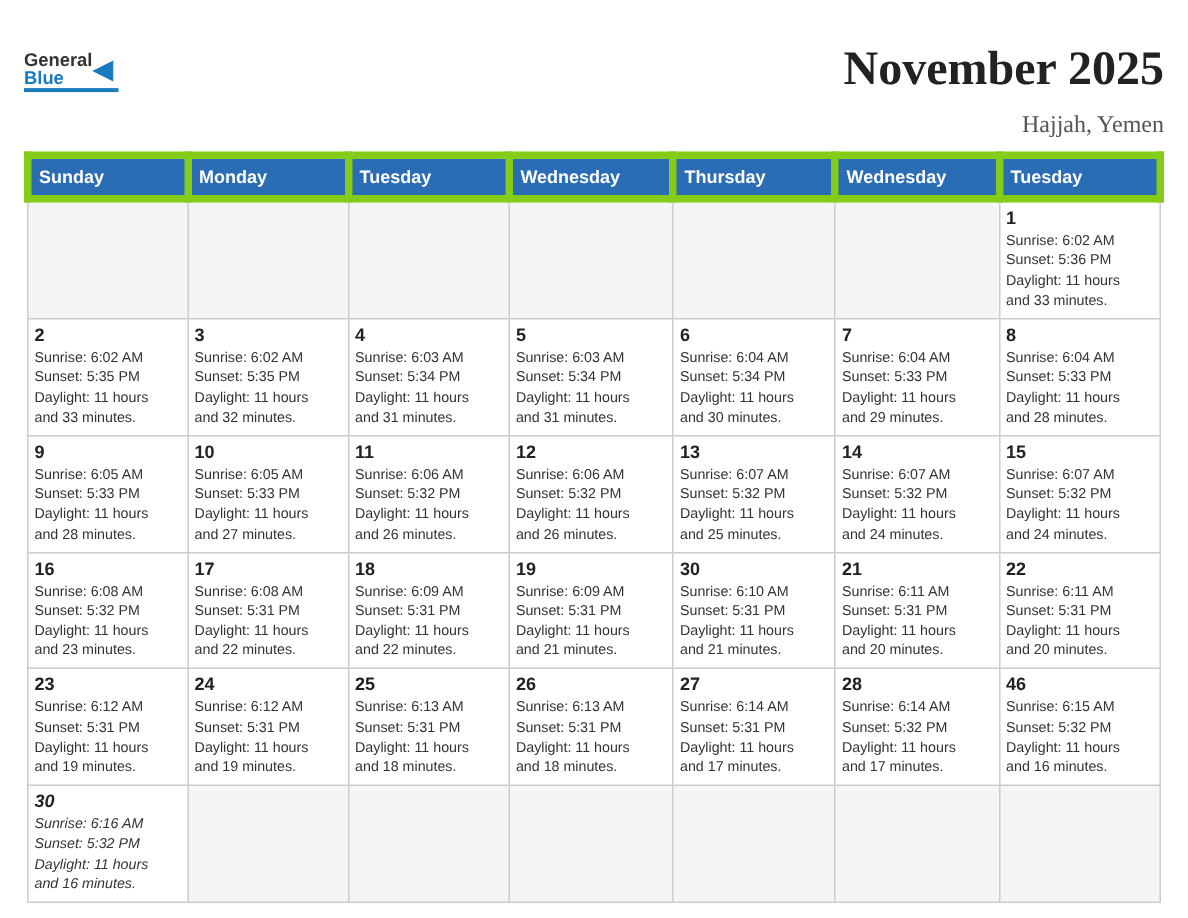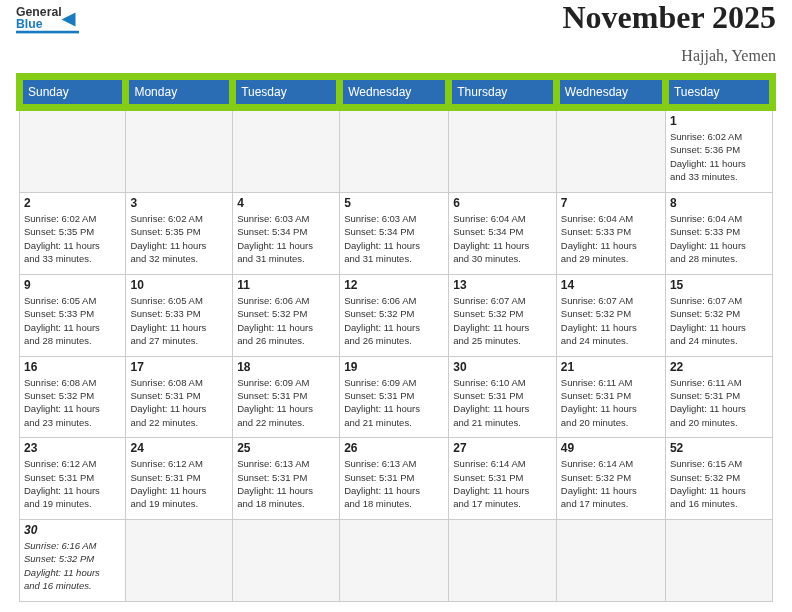--- a/index.html
+++ b/index.html
@@ -6,21 +6,21 @@
     body {
       font-family: Arial, sans-serif;
       background: #fff;
       width: 792px;
       height: 612px;
       overflow: hidden;
     }
     .page {
       width: 792px;
       height: 612px;
-      padding: 0 16px 10px 16px;
+      padding: 28px 16px 10px 16px;
       display: flex;
       flex-direction: column;
     }
     .header {
       display: flex;
       align-items: flex-start;
       justify-content: space-between;
       margin-bottom: 8px;
     }
     .logo {
@@ -48,22 +48,22 @@
       border-collapse: collapse;
       flex: 1;
       font-size: 10px;
     }
     .calendar-table thead th {
       background: #2a6db5;
       color: #fff;
       text-align: left;
       padding: 5px 5px;
       font-size: 12px;
-      font-weight: normal;
-      border: 7px solid #84cc16;
+      font-weight: bold;
+      border: 5px solid #84cc16;
     }
     .calendar-table tbody td {
       border: 1px solid #ccc;
       vertical-align: top;
       padding: 3px 4px;
       width: 113px;
       height: 72px;
       background: #fff;
     }
     .calendar-table tbody tr:last-child td {
@@ -244,25 +244,25 @@
           </td>
           <td>
             <span class="day-number">26</span>
             <div class="day-info">Sunrise: 6:13 AM<br>Sunset: 5:31 PM<br>Daylight: 11 hours<br>and 18 minutes.</div>
           </td>
           <td>
             <span class="day-number">27</span>
             <div class="day-info">Sunrise: 6:14 AM<br>Sunset: 5:31 PM<br>Daylight: 11 hours<br>and 17 minutes.</div>
           </td>
           <td>
-            <span class="day-number">49</span>
+            <span class="day-number">28</span>
             <div class="day-info">Sunrise: 6:14 AM<br>Sunset: 5:32 PM<br>Daylight: 11 hours<br>and 17 minutes.</div>
           </td>
           <td>
-            <span class="day-number">52</span>
+            <span class="day-number">46</span>
             <div class="day-info">Sunrise: 6:15 AM<br>Sunset: 5:32 PM<br>Daylight: 11 hours<br>and 16 minutes.</div>
           </td>
         </tr>
         <tr>
           <td>
             <span class="day-number">30</span>
             <div class="day-info">Sunrise: 6:16 AM<br>Sunset: 5:32 PM<br>Daylight: 11 hours<br>and 16 minutes.</div>
           </td>
           <td class="empty-cell"></td>
           <td class="empty-cell"></td>

